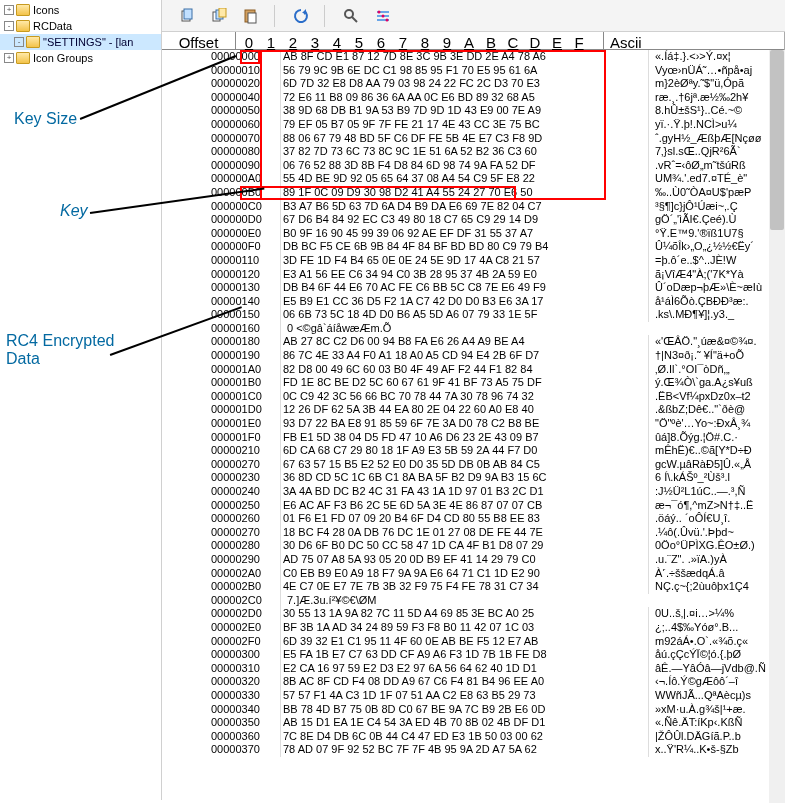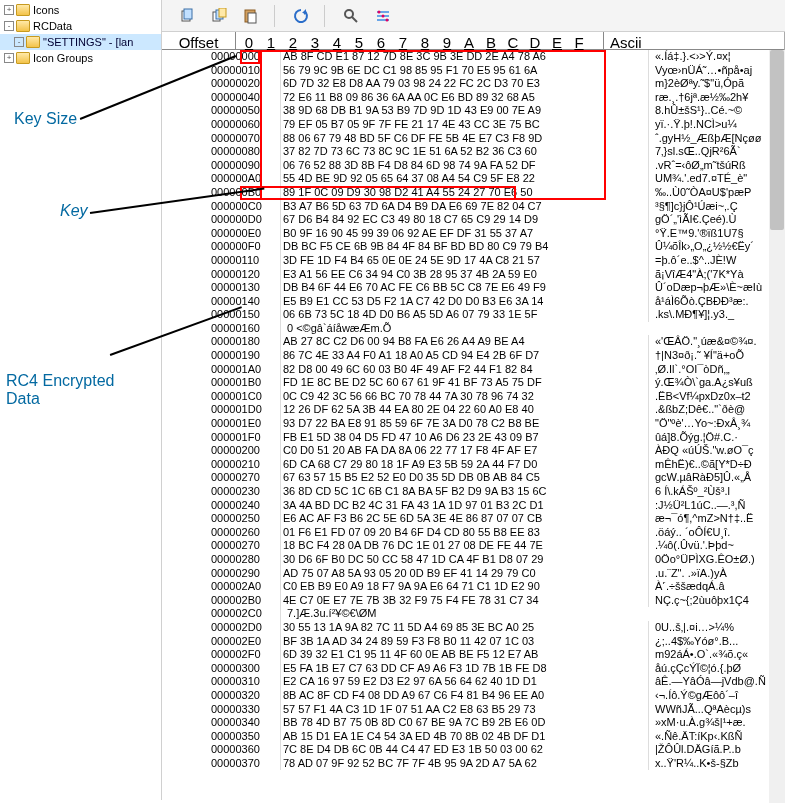--- a/index.html
+++ b/index.html
@@ -200,21 +200,21 @@
         <div class="hx">E3 A1 56 EE C6 34 94 C0 3B 28 95 37 4B 2A 59 E0</div>
         <div class="asc">ã¡VîÆ4"À;('7K*Yà</div>
       </div>
       <div class="row">
         <div class="off">00000130</div>
         <div class="hx">DB B4 6F 44 E6 70 AC FE C6 BB 5C C8 7E E6 49 F9</div>
         <div class="asc">Û´oDæp¬þÆ»\È~æIù</div>
       </div>
       <div class="row">
         <div class="off">00000140</div>
-        <div class="hx">E5 B9 E1 CC 53 D5 F2 1A C7 42 D0 D0 B3 E6 3A 14</div>
+        <div class="hx">E5 B9 E1 CC 36 D5 F2 1A C7 42 D0 D0 B3 E6 3A 17</div>
         <div class="asc">å¹áÌ6Õò.ÇBÐÐ³æ:.</div>
       </div>
       <div class="row">
         <div class="off">00000150</div>
         <div class="hx">06 6B 73 5C 18 4D D0 B6 A5 5D A6 07 79 33 1E 5F</div>
         <div class="asc">.ks\.MÐ¶¥]¦.y3._</div>
       </div>
       <div class="row">
         <div class="off">00000160</div>
         <div class="asc">0 &lt;©gâ`áíåwæÆm.Õ</div>
@@ -253,25 +253,20 @@
         <div class="off">000001E0</div>
         <div class="hx">93 D7 22 BA E8 91 85 59 6F 7E 3A D0 78 C2 B8 BE</div>
         <div class="asc">"Ö"ºè'…Yo~:ÐxÂ¸¾</div>
       </div>
       <div class="row">
         <div class="off">000001F0</div>
         <div class="hx">FB E1 5D 38 04 D5 FD 47 10 A6 D6 23 2E 43 09 B7</div>
         <div class="asc">ûá]8.Õýg.¦Ö#.C.·</div>
       </div>
       <div class="row">
-        <div class="off">00000200</div>
-        <div class="hx">C0 D0 51 20 AB FA DA 8A 06 22 77 17 F8 4F AF E7</div>
-        <div class="asc">ÀÐQ «úÚŠ."w.øO¯ç</div>
-      </div>
-      <div class="row">
         <div class="off">00000210</div>
         <div class="hx">6D CA 68 C7 29 80 18 1F A9 E3 5B 59 2A 44 F7 D0</div>
         <div class="asc">mÊhË)€..©ã[Y*D÷Ð</div>
       </div>
       <div class="row">
         <div class="off">00000270</div>
         <div class="hx">67 63 57 15 B5 E2 52 E0 D0 35 5D DB 0B AB 84 C5</div>
         <div class="asc">gcW.µâRàÐ5]Û.«„Å</div>
       </div>
       <div class="row">
@@ -384,18 +379,18 @@
 <div class="scrollbar">
     <div class="thumb"></div>
   </div>
 
 <div class="boxA" style="left:240px; top:50px; width:20px; height:14px;"></div>
 <div class="boxA" style="left:260px; top:50px; width:346px; height:150px;"></div>
 <div class="boxA" style="left:240px; top:186px; width:276px; height:14px;"></div>
 
 <div class="ann" style="left:14px; top:110px;">Key Size</div>
 <div class="ann" style="left:60px; top:202px;font-style:italic;">Key</div>
-<div class="ann" style="left:6px; top:332px; white-space:pre-line;margin-top:40px;">RC4 Encrypted
+<div class="ann" style="left:6px; top:332px; white-space:pre-line;">RC4 Encrypted
 Data</div>
 
 <div class="line" style="left:80px; top:118px; width:168px; transform:rotate(-22deg);"></div>
 <div class="line" style="left:90px; top:212px; width:176px; transform:rotate(-8deg);"></div>
 <div class="line" style="left:110px; top:354px; width:140px; transform:rotate(-20deg);"></div>
 
 </body></html>

